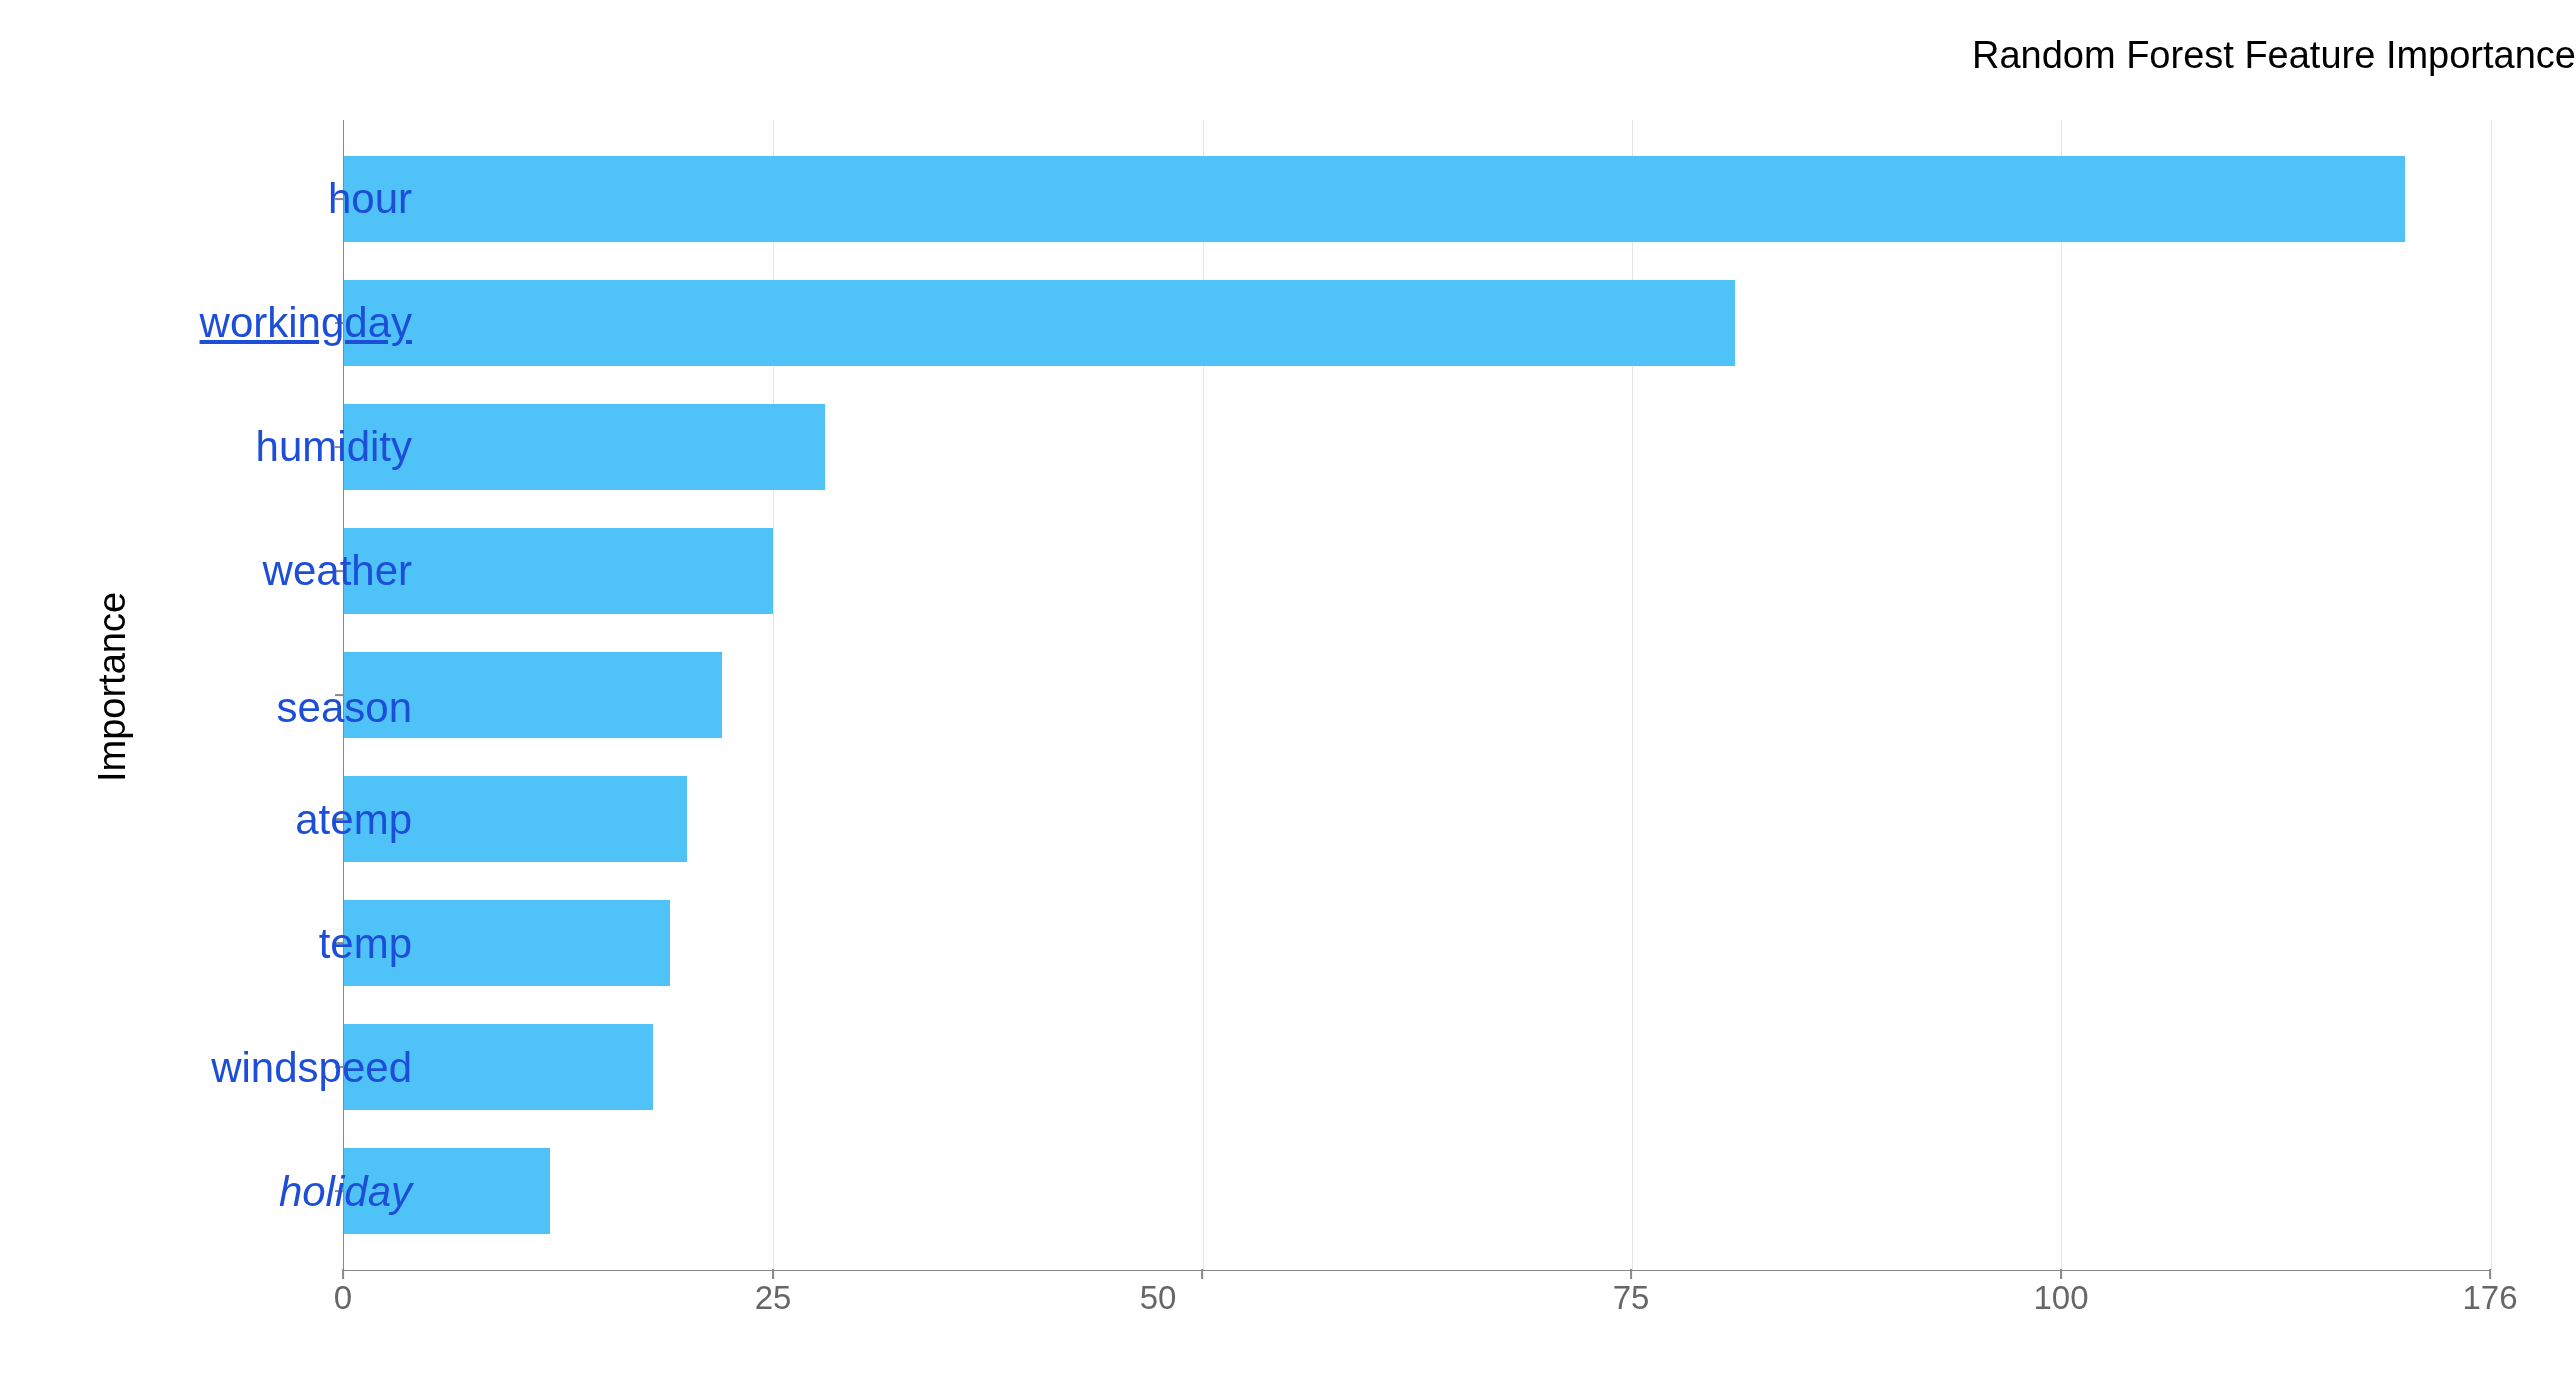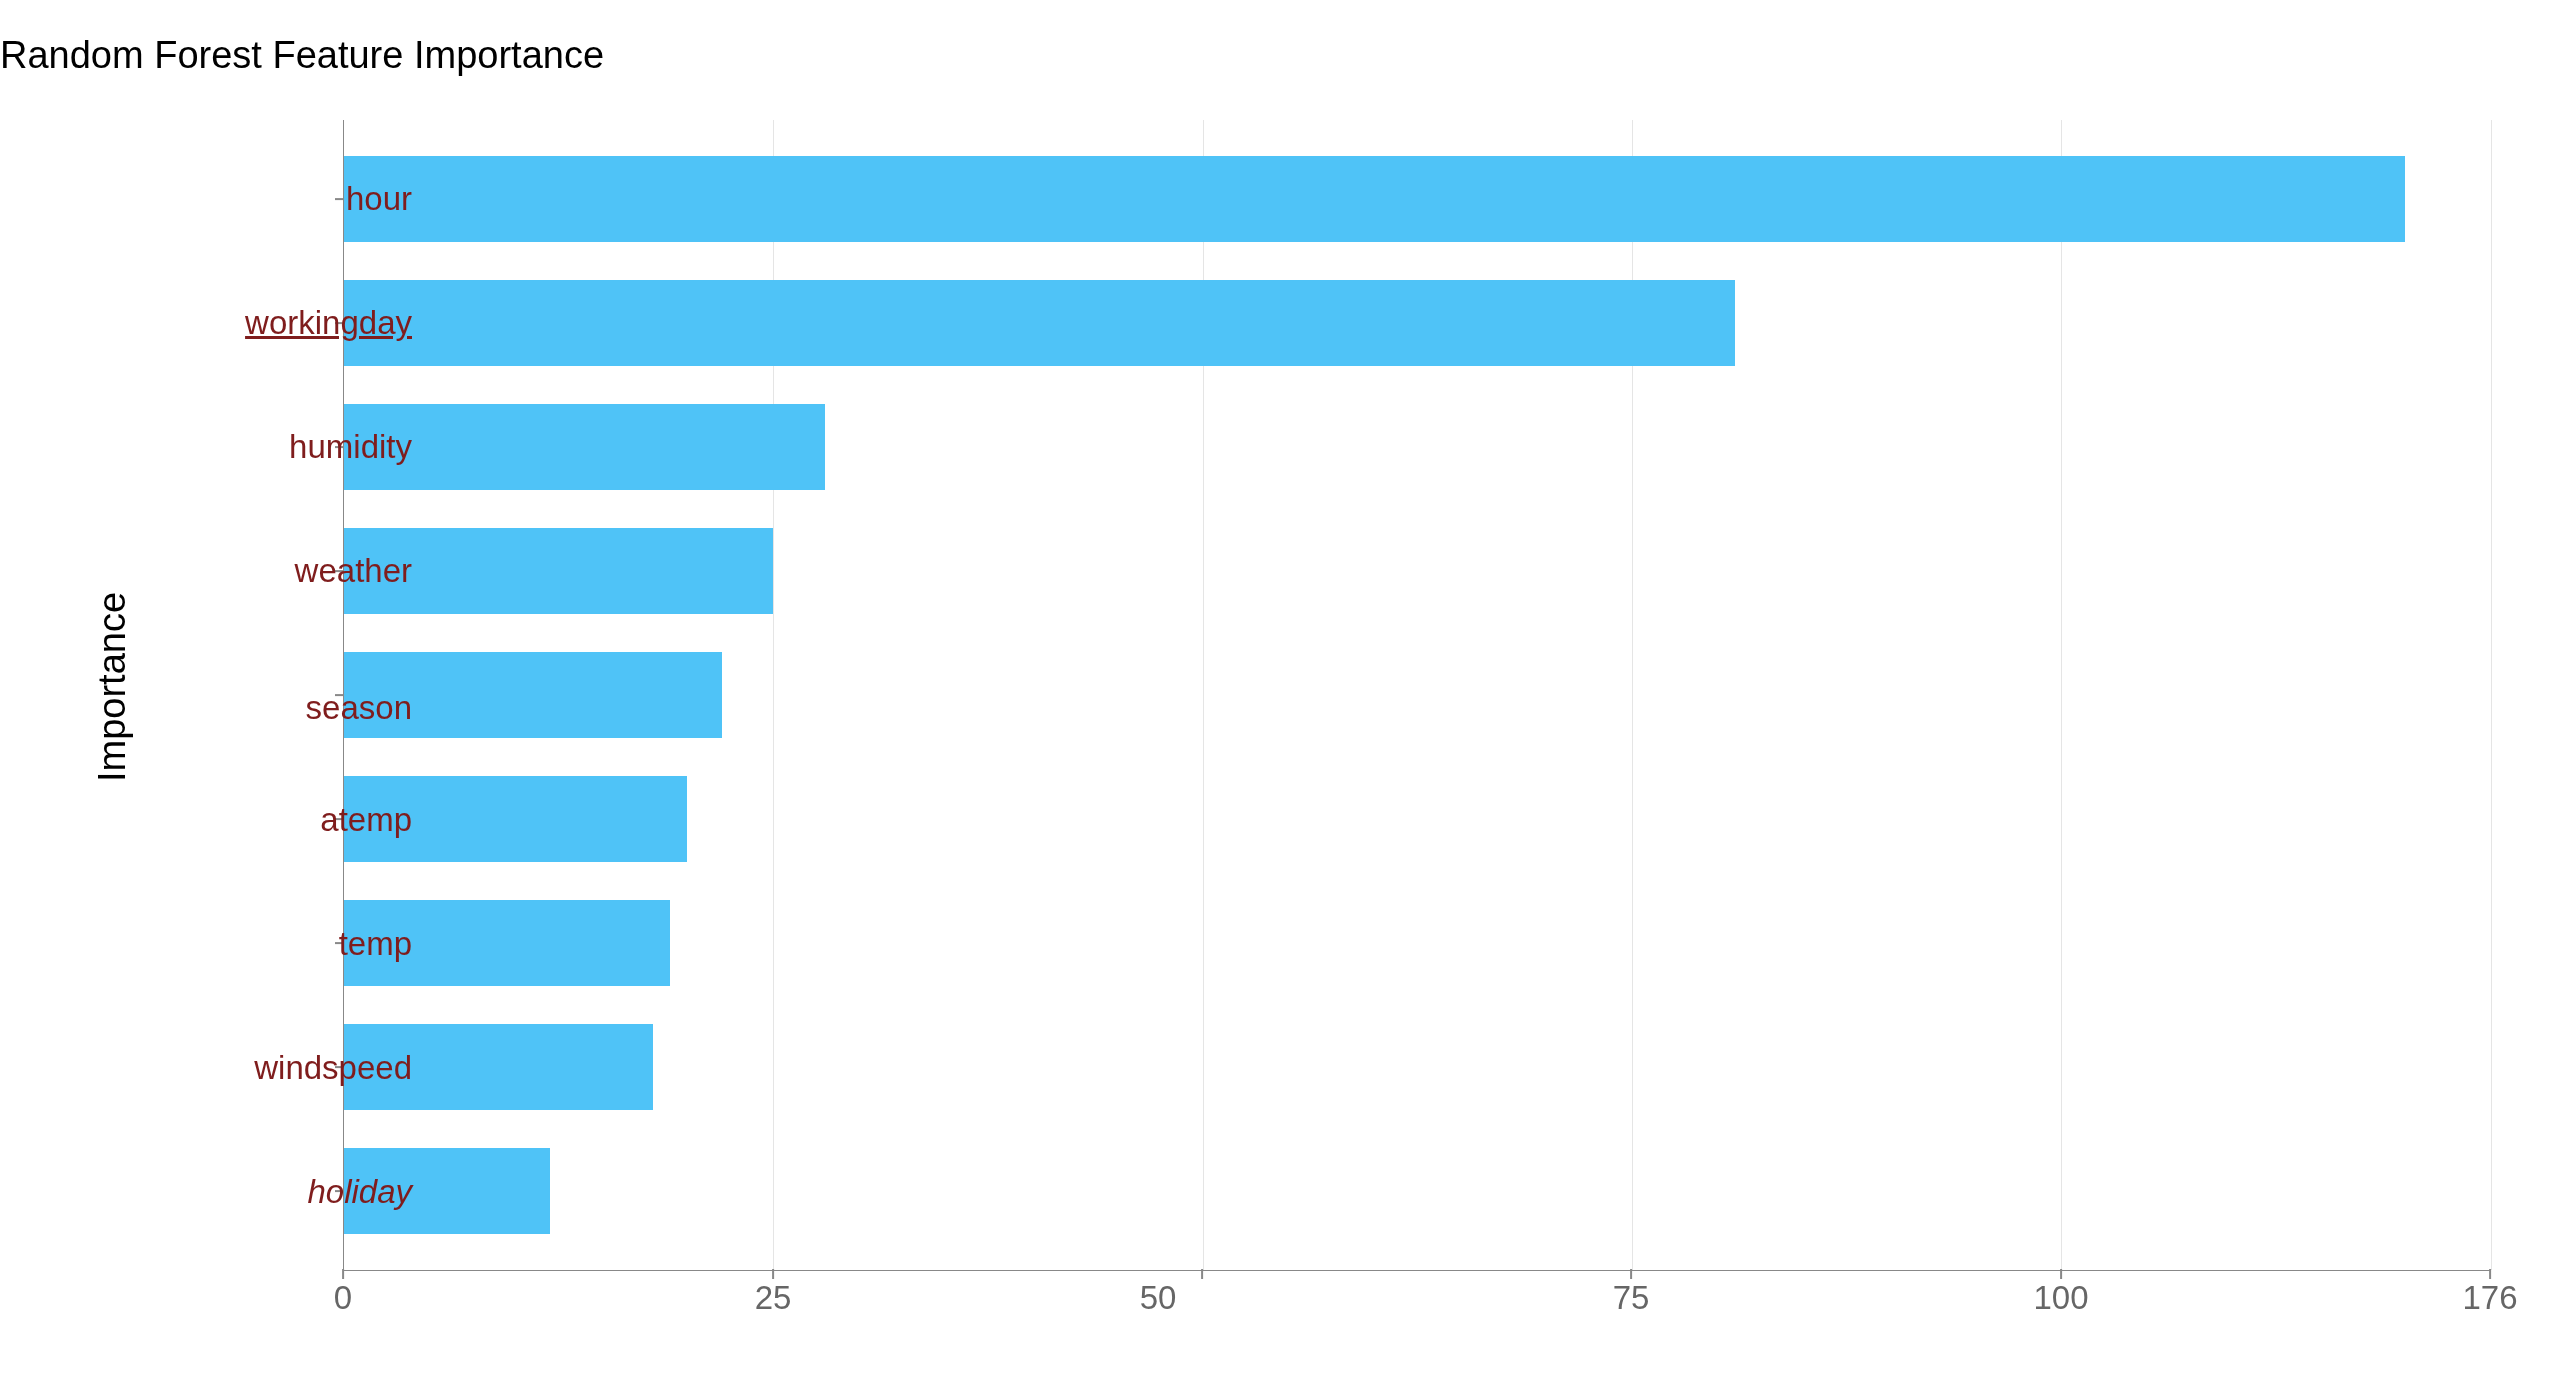--- a/index.html
+++ b/index.html
@@ -12,21 +12,21 @@
     width: 2576px;
     height: 1373px;
     position: relative;
     box-sizing: border-box;
   }
   .title {
     position: absolute;
     top: 34px;
     left: 0;
     width: 100%;
-    text-align: left;
+    text-align: right;
     font-size: 38px;
     color: #000;
     font-weight: 400;
   }
   .ylabel {
     position: absolute;
     left: 17px;
     top: 50%;
     transform: translateY(-50%) rotate(-90deg);
     transform-origin: center;
@@ -71,22 +71,22 @@
   }
   .bar {
     height: 100%;
     background: #4fc3f7;
   }
   .ytick {
     position: absolute;
     right: 2164px;
     width: 258px;
     text-align: right;
-    font-size: 33px;
-    color: #7f1d1d;
+    font-size: 42px;
+    color: #1d4ed8;
     transform: translateY(-50%);
   }
   .ytickmark {
     position: absolute;
     left: -8.6px;
     width: 8.6px;
     height: 1.7px;
     background: #888;
     transform: translateY(-0.9px);
   }

